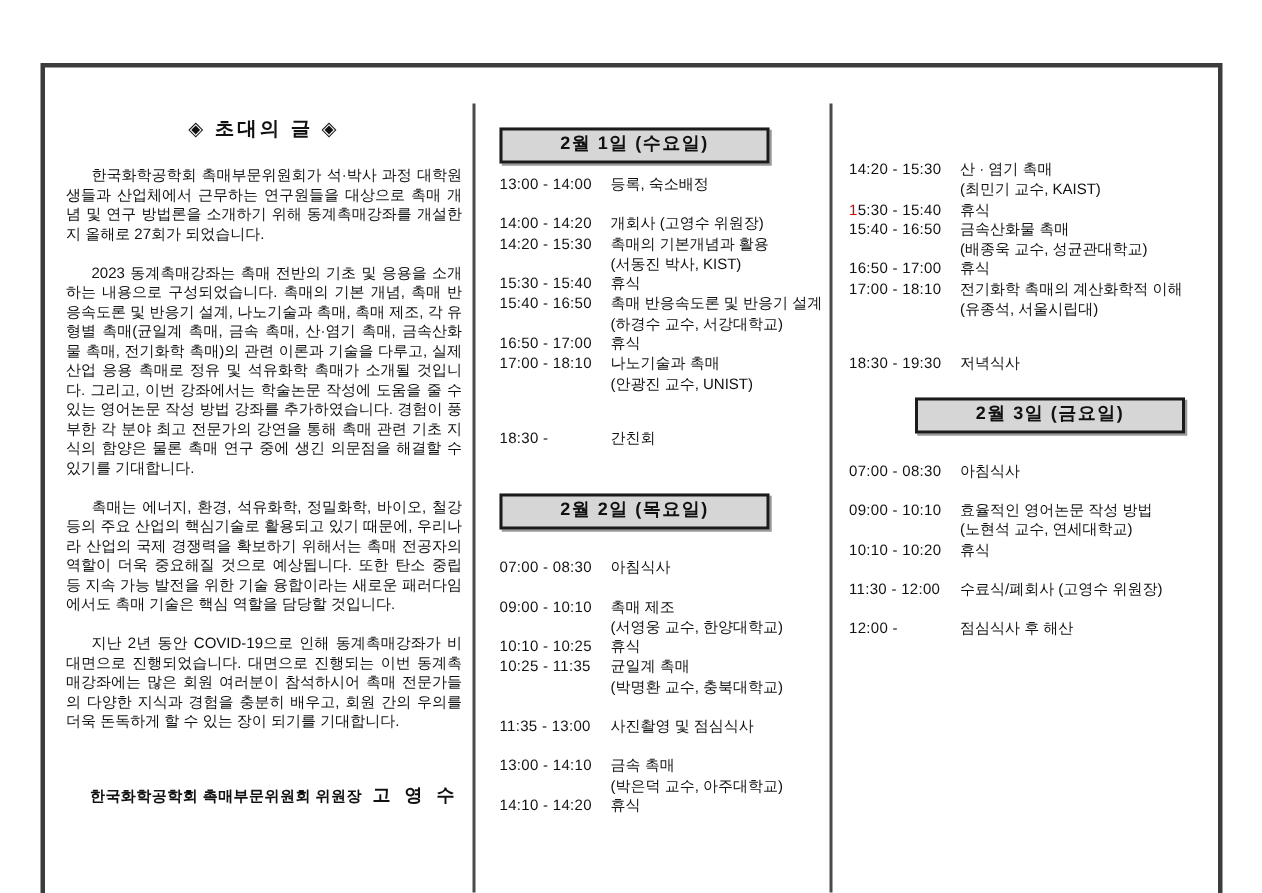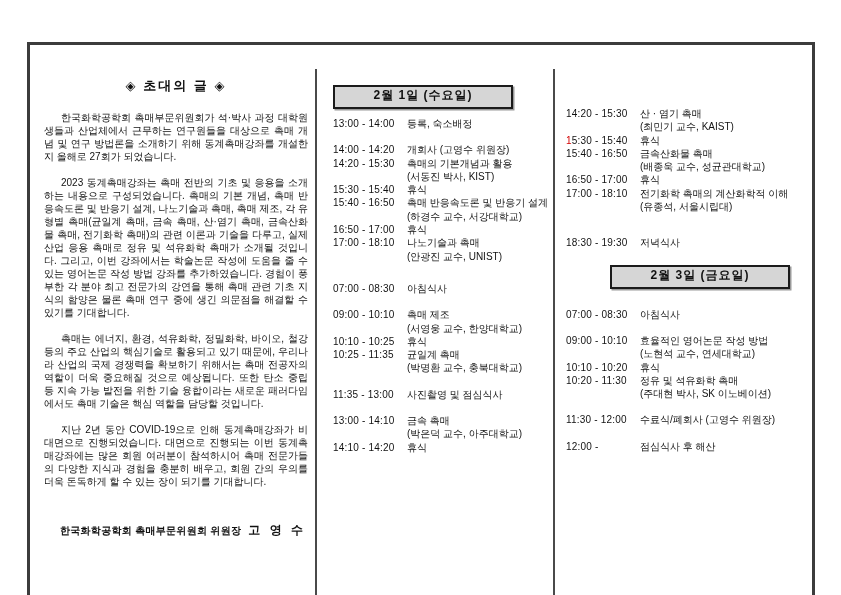--- a/index.html
+++ b/index.html
@@ -189,22 +189,30 @@
         </div>
 
         <div class="session">
           <span class="time">17:00 - 18:10</span>
           <span class="sbody">
             <span class="stitle">나노기술과 촉매</span>
             <span class="speaker">(안광진 교수, UNIST)</span>
           </span>
         </div>
 
-      </div>
-
+        <div class="session gap-xl">
+          <span class="time">18:30 -</span>
+          <span class="sbody">
+            <span class="stitle">간친회</span>
+
+          </span>
+        </div>
+      </div>
+
+    <div class="day-header mid2">2월 2일 (목요일)</div>
     <div class="sessions after-box">
 
         <div class="session">
           <span class="time">07:00 - 08:30</span>
           <span class="sbody">
             <span class="stitle">아침식사</span>
 
           </span>
         </div>
 
@@ -330,27 +338,20 @@
         </div>
 
         <div class="session">
           <span class="time">10:10 - 10:20</span>
           <span class="sbody">
             <span class="stitle">휴식</span>
 
           </span>
         </div>
 
-        <div class="session">
-          <span class="time">10:20 - 11:30</span>
-          <span class="sbody">
-            <span class="stitle">정유 및 석유화학 촉매</span>
-            <span class="speaker">(주대현 박사, SK 이노베이션)</span>
-          </span>
-        </div>
 
         <div class="session gap-lg">
           <span class="time">11:30 - 12:00</span>
           <span class="sbody">
             <span class="stitle">수료식/폐회사 (고영수 위원장)</span>
 
           </span>
         </div>
 
         <div class="session gap-lg">

